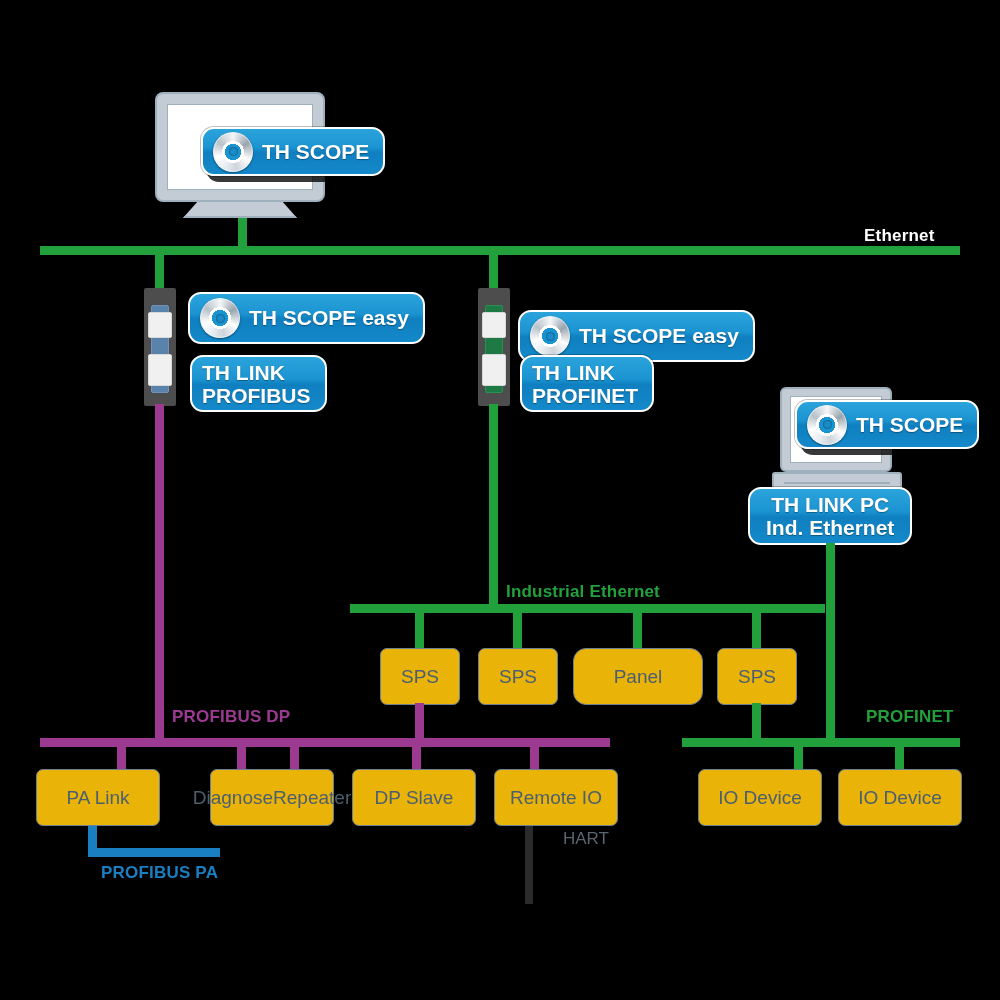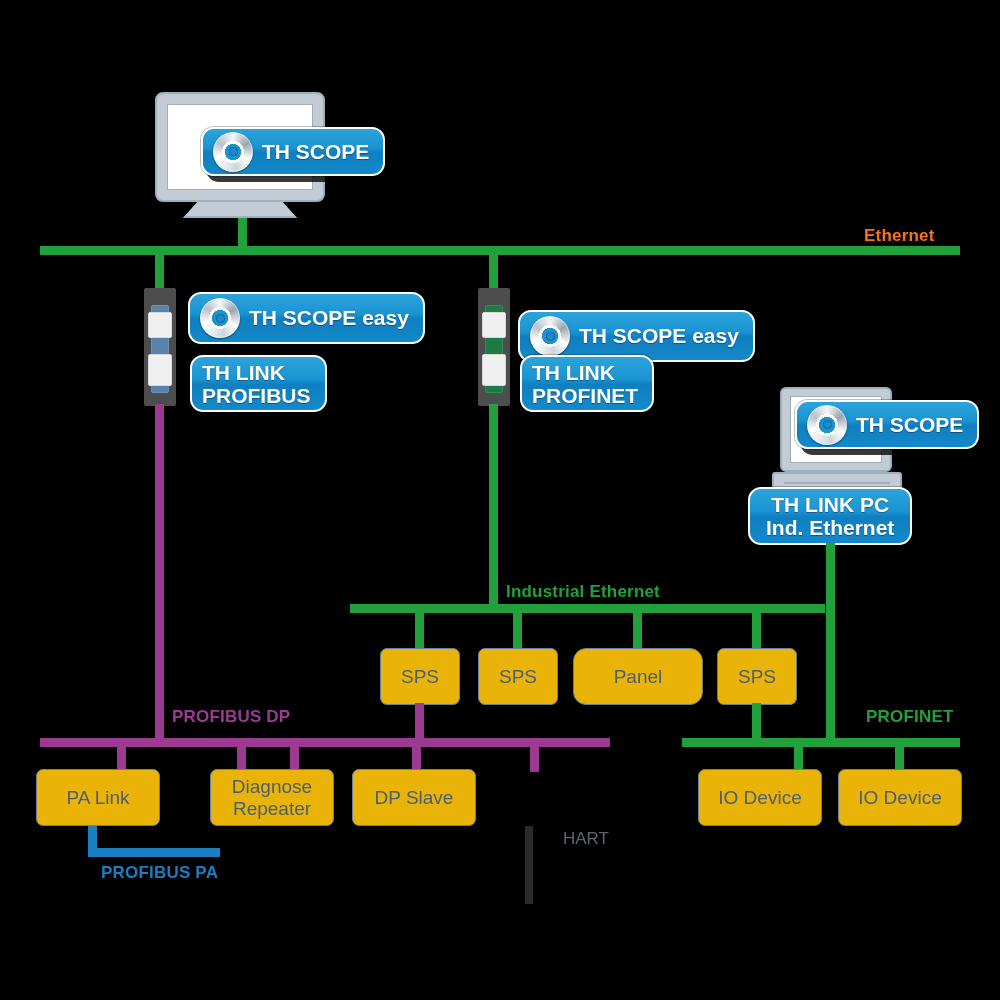--- a/index.html
+++ b/index.html
@@ -180,21 +180,21 @@
     color:#5a6570;
     white-space:nowrap;
   }
 </style>
 </head>
 <body>
 
 <div id="stage">
 
   <div class="hbus" style="left:40px; top:246px; width:920px; height:9px; background:#22a03c;"></div>
-  <div class="net-label" style="left:864px; top:226px; color:#f97316;">Ethernet</div>
+  <div class="net-label" style="left:864px; top:226px; color:#ffffff;">Ethernet</div>
 
   <div class="vbus" style="left:238px; top:212px; width:9px; height:40px; background:#22a03c;"></div>
   <div class="vbus" style="left:155px; top:250px; width:9px; height:40px; background:#22a03c;"></div>
   <div class="vbus" style="left:489px; top:250px; width:9px; height:40px; background:#22a03c;"></div>
 
   <div class="monitor" style="left:155px; top:92px; width:170px; height:125px;">
     <div class="mon-bezel" style="width:170px; height:110px;"></div>
     <div class="mon-screen" style="left:12px; top:12px; width:146px; height:86px;"></div>
     <div class="mon-neck" style="left:70px; top:110px; width:30px; height:12px;"></div>
     <div class="mon-foot" style="left:28px; top:108px; width:114px; height:18px;
@@ -291,26 +291,29 @@
 
   <div class="vbus" style="left:117px; top:744px; width:9px; height:28px; background:#9c3a92;"></div>
   <div class="vbus" style="left:237px; top:744px; width:9px; height:28px; background:#9c3a92;"></div>
   <div class="vbus" style="left:290px; top:744px; width:9px; height:28px; background:#9c3a92;"></div>
   <div class="vbus" style="left:412px; top:744px; width:9px; height:28px; background:#9c3a92;"></div>
   <div class="vbus" style="left:530px; top:744px; width:9px; height:28px; background:#9c3a92;"></div>
 
   <div class="devbox" style="left:36px; top:769px; width:124px; height:57px;">
     <span>PA Link</span>
   </div>
-  <div class="devbox" style="left:210px; top:769px; width:124px; height:57px; flex-direction:column;">
+  <div class="devbox" style="left:210px; top:769px; width:124px; height:57px; ">
     <span>Diagnose</span>
     <span>Repeater</span>
   </div>
   <div class="devbox" style="left:352px; top:769px; width:124px; height:57px;">
     <span>DP Slave</span>
+  </div>
+  <div class="devbox" style="left:494px; top:769px; width:124px; height:57px;">
+    <span>Remote IO</span>
   </div>
 
   <div class="vbus" style="left:88px; top:826px; width:9px; height:26px; background:#1a7fc1;"></div>
   <div class="hbus" style="left:88px; top:848px; width:132px; height:9px; background:#1a7fc1;"></div>
   <div class="net-label" style="left:101px; top:863px; color:#1a7fc1;">PROFIBUS PA</div>
 
   <div class="vbus" style="left:525px; top:826px; width:8px; height:78px; background:#2b2b2b;"></div>
   <div class="small-label" style="left:563px; top:829px;">HART</div>
 
   <div class="hbus" style="left:682px; top:738px; width:278px; height:9px; background:#22a03c;"></div>

